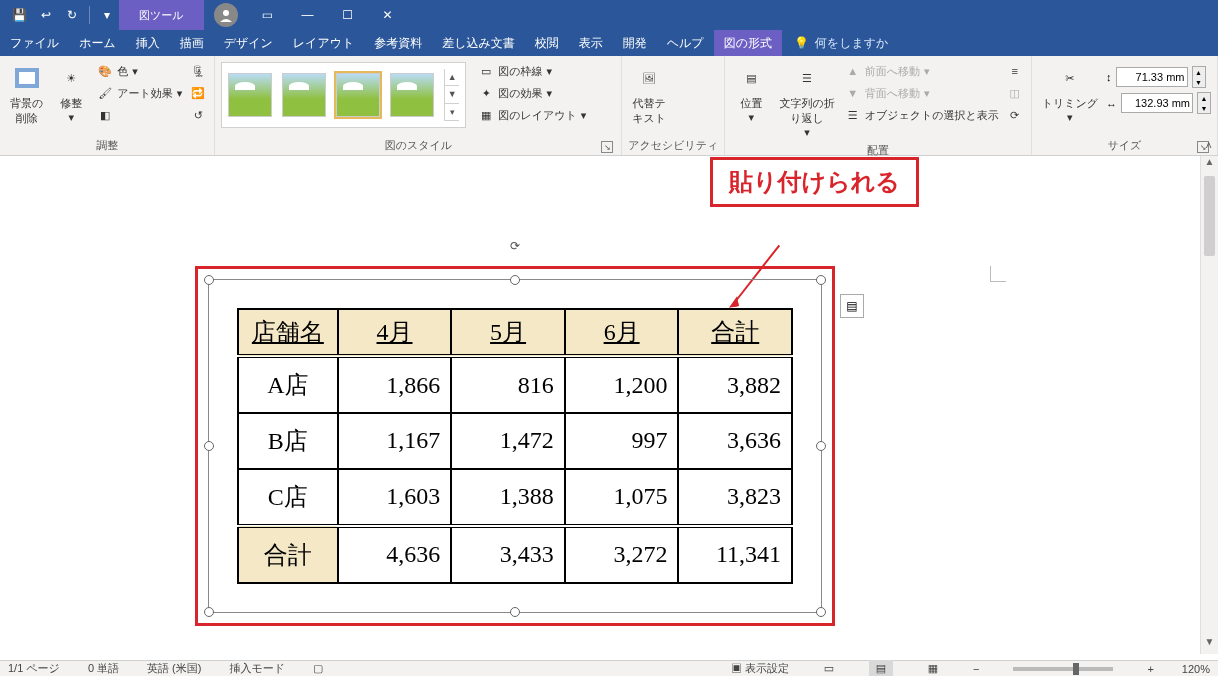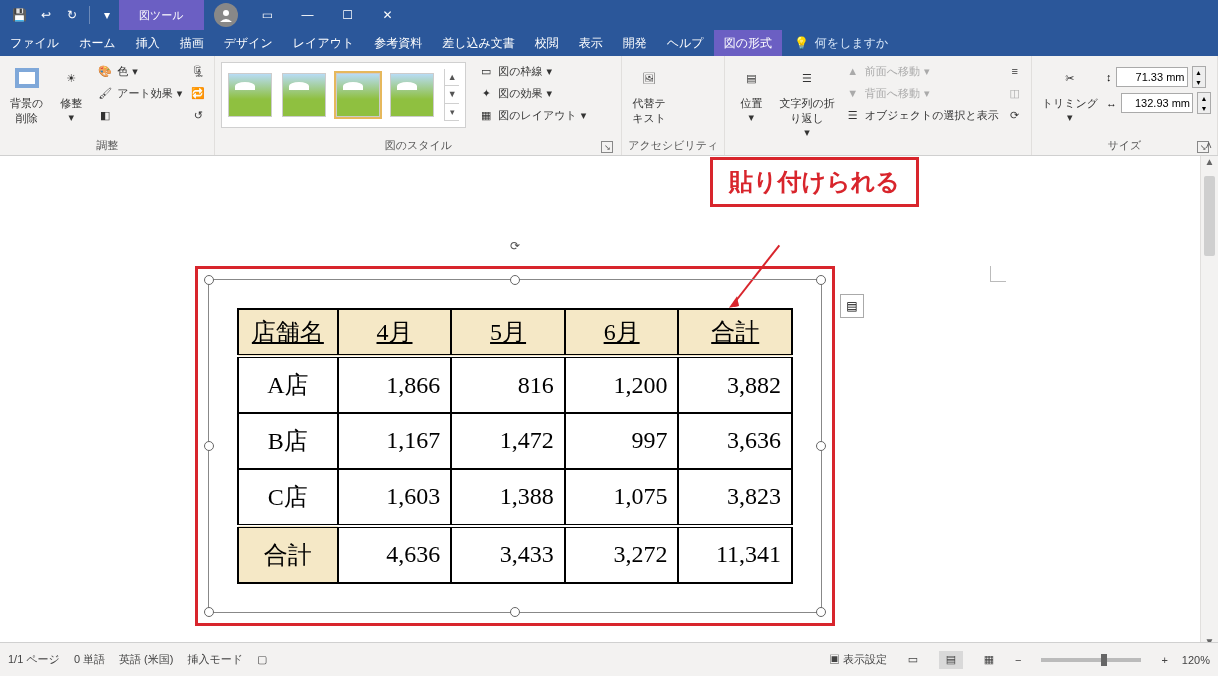--- a/index.html
+++ b/index.html
@@ -68,21 +68,21 @@
 .pasted-table { border-collapse: collapse; width: 100%; height: 100%; table-layout: fixed; }
 .pasted-table td, .pasted-table th { border: 2px solid #000; font-size: 24px; padding: 6px 10px; text-align: right; font-family: "MS Mincho", serif; }
 .pasted-table thead th { background: #f5e8c6; text-align: center; font-weight: normal; }
 .pasted-table thead { border-bottom: 4px double #000; text-decoration: underline; }
 .pasted-table tbody tr.sum-row { border-top: 4px double #000; }
 .pasted-table td.rowhead { text-align: center; }
 .pasted-table tr.sum-row td.rowhead { background: #f5e8c6; }
 .pasted-table col.c0 { width: 18%; }
 
 
-.statusbar { position: absolute; bottom: 0; left: 0; right: 0; height: 34px; background: #f3f2f1; border-top: 1px solid #d0d0d0; display: flex; align-items: center; font-size: 11px; color: #444; padding: 0 8px; gap: 14px; }
+.statusbar { position: absolute; bottom: 0; left: 0; right: 0; height: 16px; background: #f3f2f1; border-top: 1px solid #d0d0d0; display: flex; align-items: center; font-size: 11px; color: #444; padding: 0 8px; gap: 28px; }
 .statusbar .spacer { flex: 1; }
 .view-btn { width: 24px; height: 18px; border: 1px solid transparent; display: flex; align-items: center; justify-content: center; cursor: pointer; }
 .view-btn.active { background: #d9d9d9; }
 .zoom-slider { width: 100px; height: 4px; background: #bbb; position: relative; margin: 0 6px; }
 .zoom-thumb { position: absolute; top: -4px; width: 6px; height: 12px; background: #666; }
 .disabled { color:#aaa; }
 </style>
 </head>
 <body>
 
@@ -257,20 +257,21 @@
             <span class="ic">≡</span>
           </div>
         <div class="small-row disabled">
             <span class="ic">◫</span>
           </div>
         <div class="small-row">
             <span class="ic">⟳</span>
           </div>
       </div>
     </div>
+    <div class="group-label">配置</div>
   </div>
 
   <div class="group">
     <div class="group-body">
       <div class="big-btn">
           <div class="ic">✂</div>
           <span>トリミング</span>
           <span>▾</span>
         </div>
       <div class="col" style="gap:4px;padding-top:6px">

